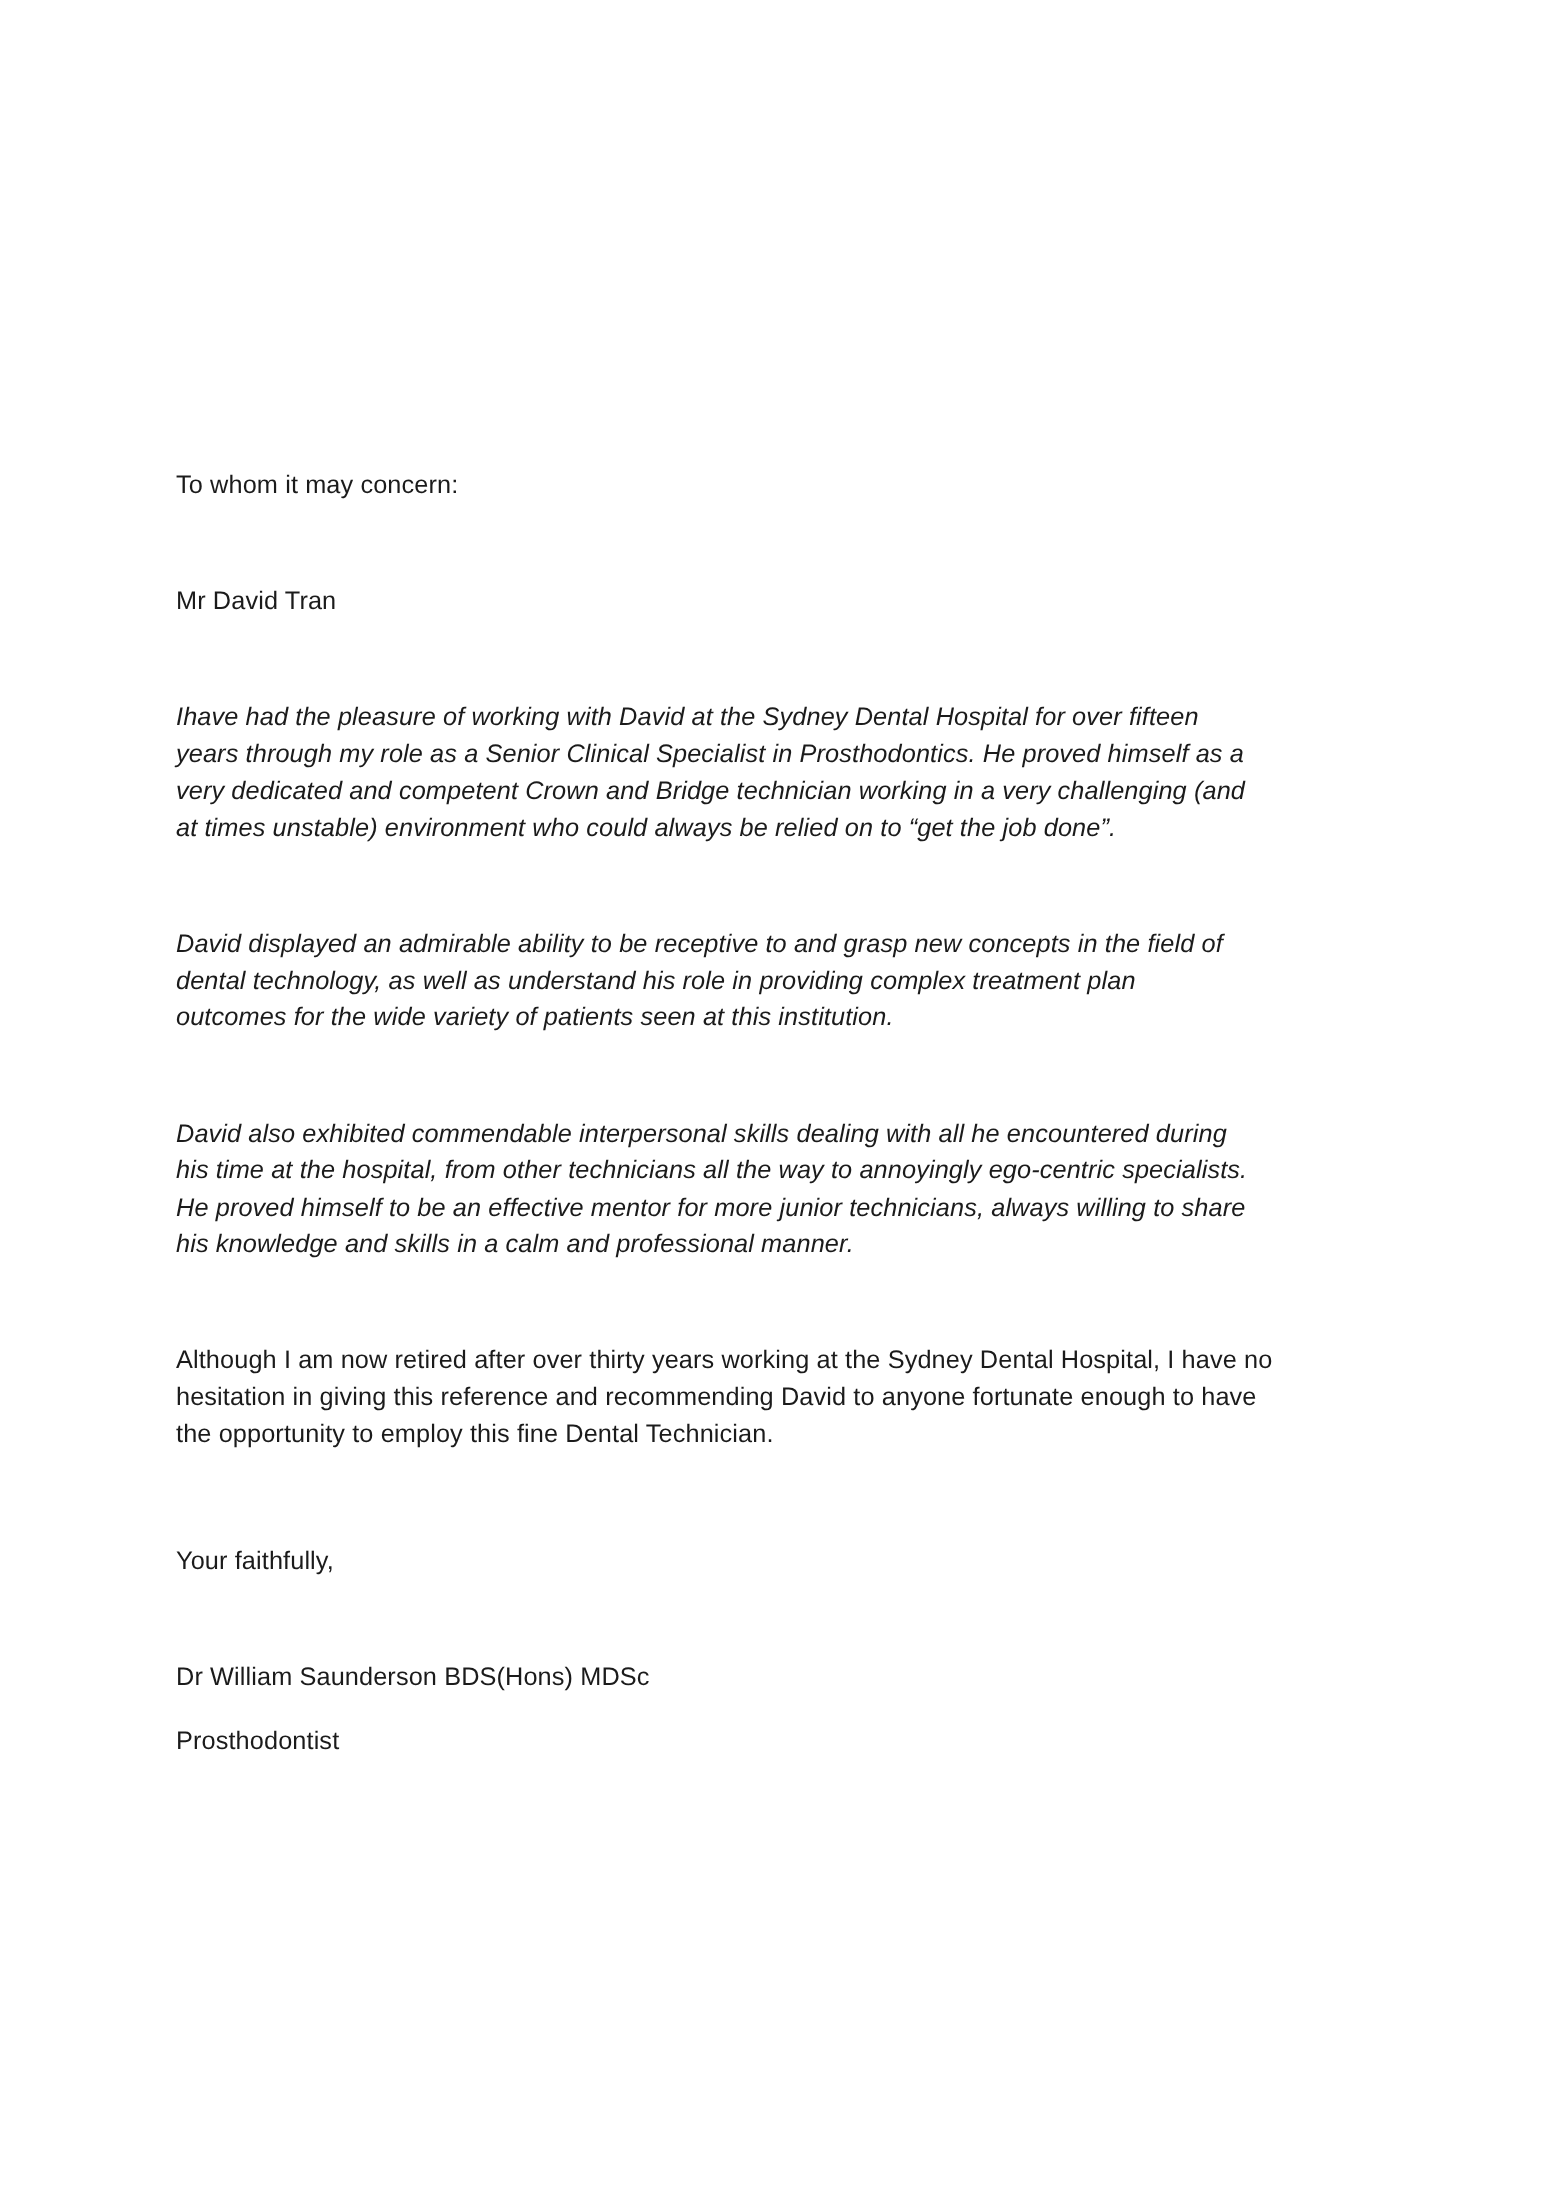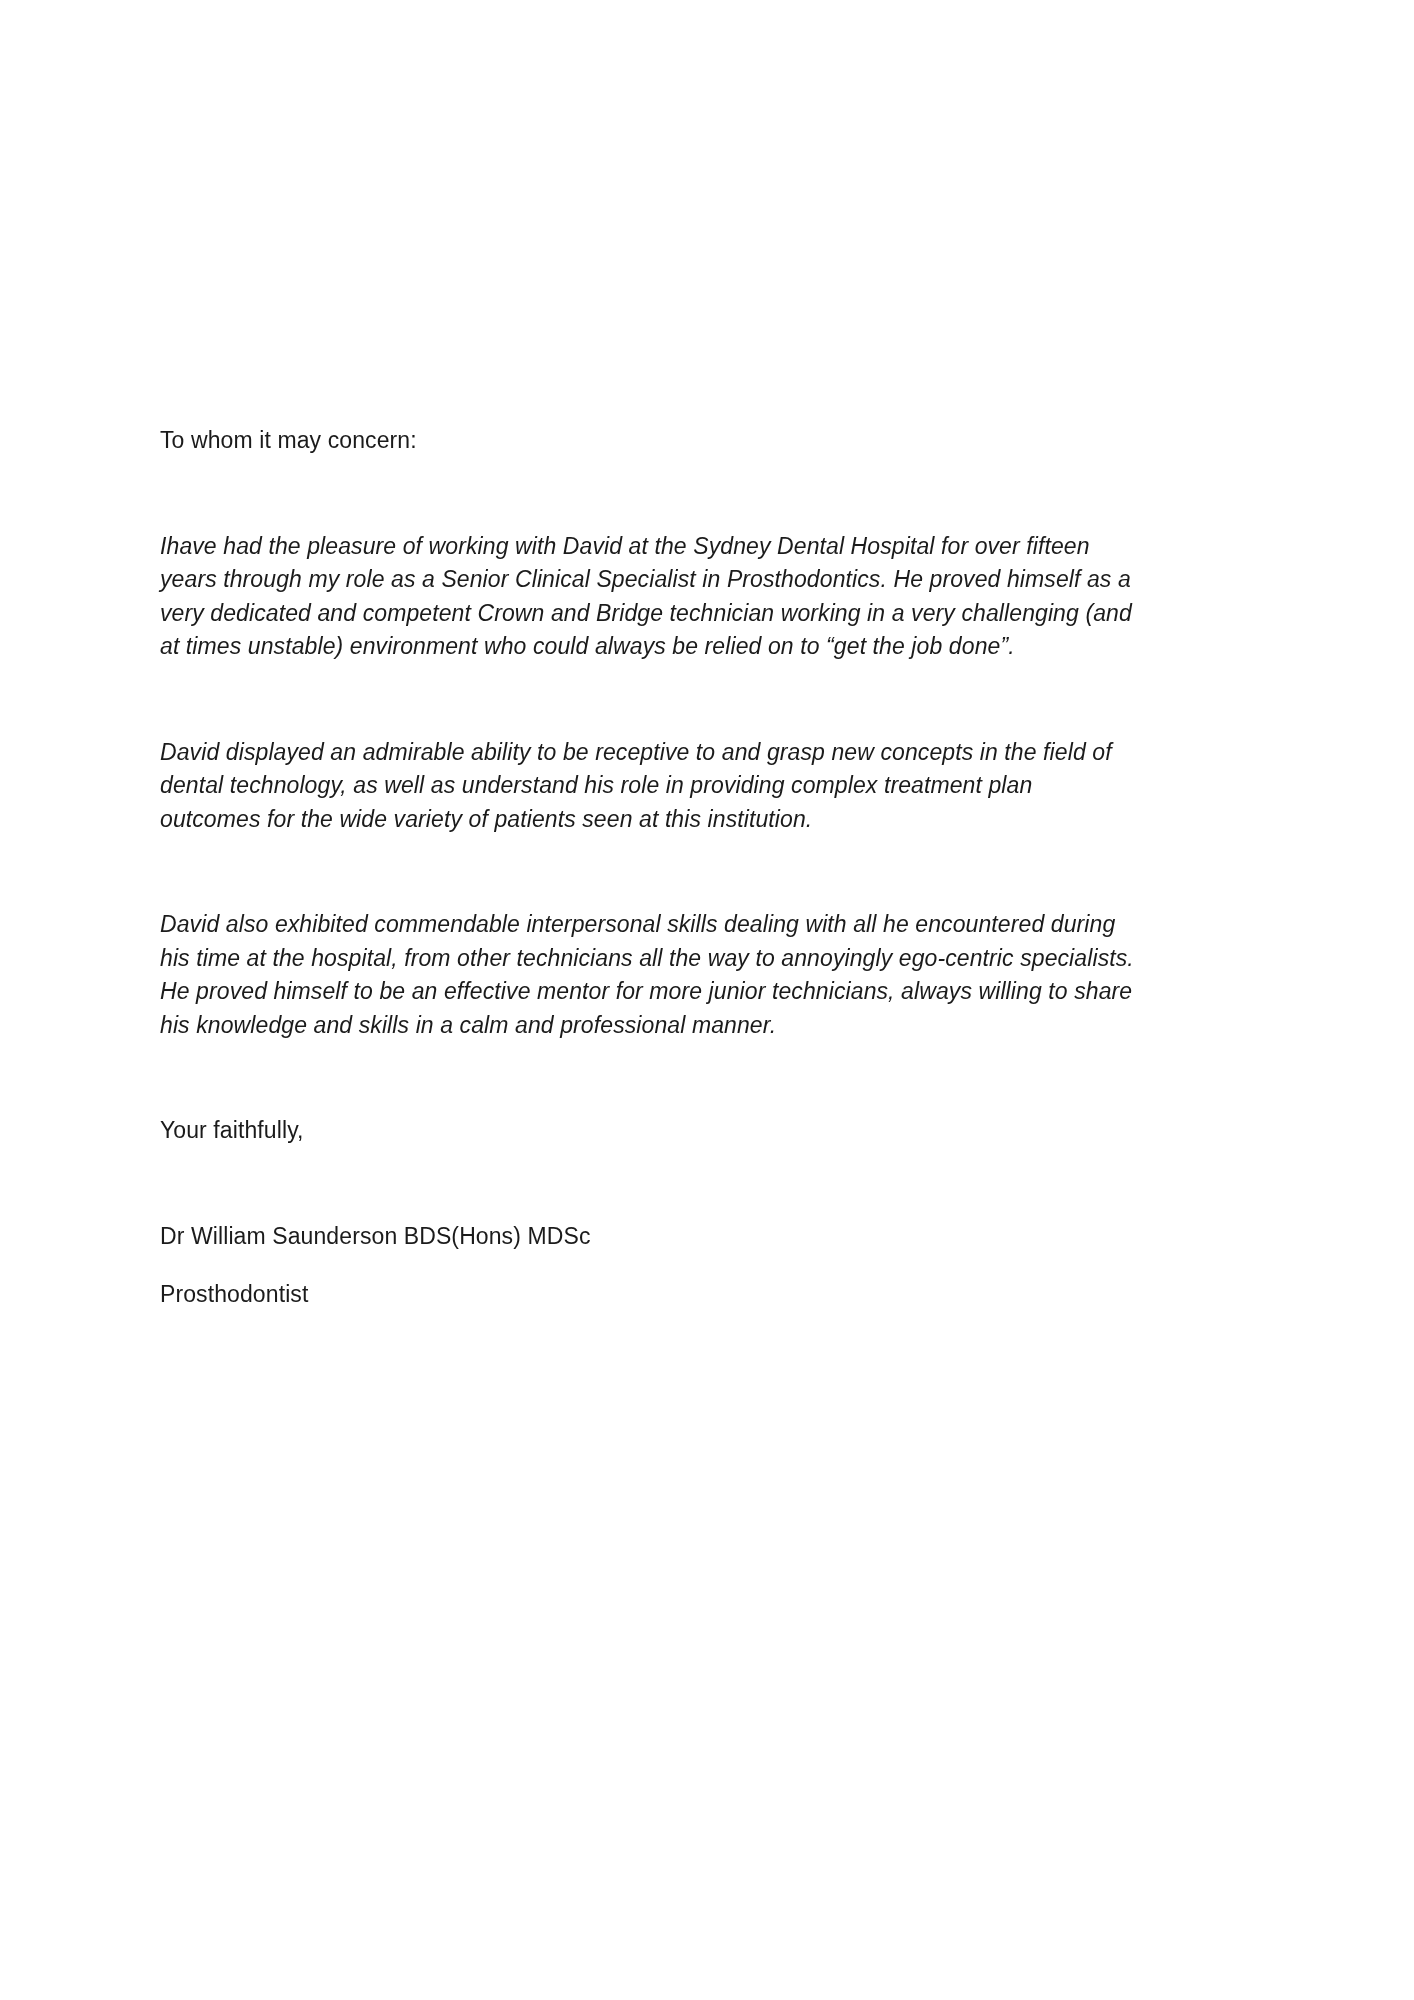--- a/index.html
+++ b/index.html
@@ -50,35 +50,39 @@
     }
   </style>
 </head>
 <body>
 
 <div class="page">
   <div class="content">
 
     <p class="line">To whom it may concern:</p>
 
+    <p class="line">Mr David Tran</p>
 
     <p class="para">Ihave had the pleasure of working with David at the Sydney Dental Hospital for over fifteen
 years through my role as a Senior Clinical Specialist in Prosthodontics. He proved himself as a
 very dedicated and competent Crown and Bridge technician working in a very challenging (and
 at times unstable) environment who could always be relied on to “get the job done”.</p>
 
     <p class="para">David displayed an admirable ability to be receptive to and grasp new concepts in the field of
 dental technology, as well as understand his role in providing complex treatment plan
 outcomes for the wide variety of patients seen at this institution.</p>
 
     <p class="para">David also exhibited commendable interpersonal skills dealing with all he encountered during
 his time at the hospital, from other technicians all the way to annoyingly ego-centric specialists.
 He proved himself to be an effective mentor for more junior technicians, always willing to share
 his knowledge and skills in a calm and professional manner.</p>
 
+    <p class="para-last">Although I am now retired after over thirty years working at the Sydney Dental Hospital, I have no
+hesitation in giving this reference and recommending David to anyone fortunate enough to have
+the opportunity to employ this fine Dental Technician.</p>
 
     <p class="closing">Your faithfully,</p>
 
     <p class="sig-name">Dr William Saunderson BDS(Hons) MDSc</p>
 
     <p class="sig-title">Prosthodontist</p>
 
   </div>
 </div>
 

